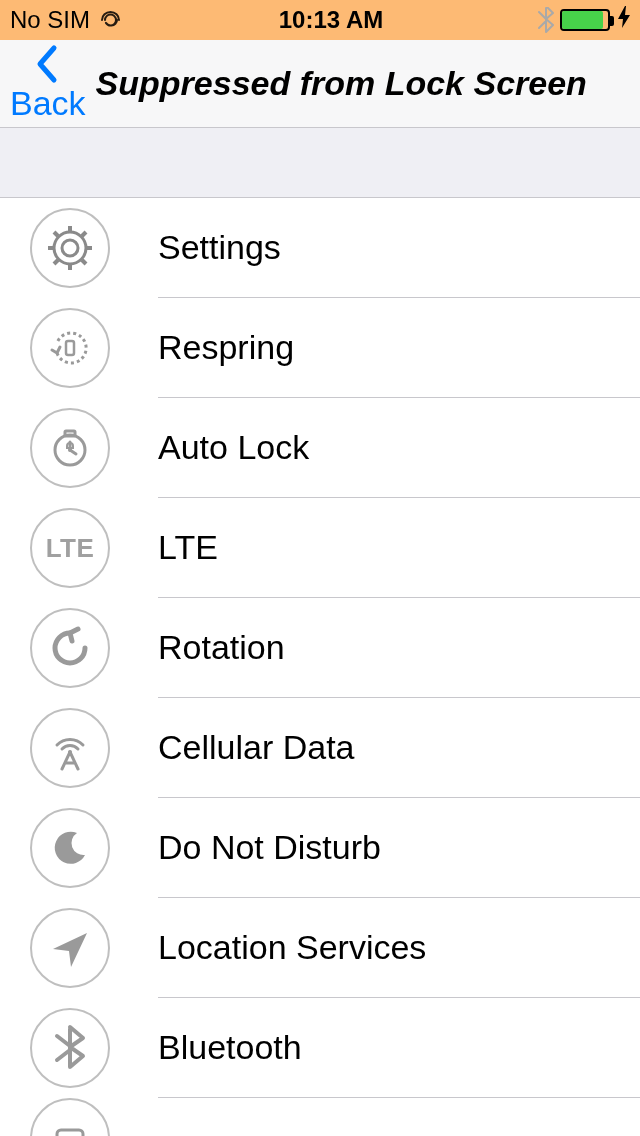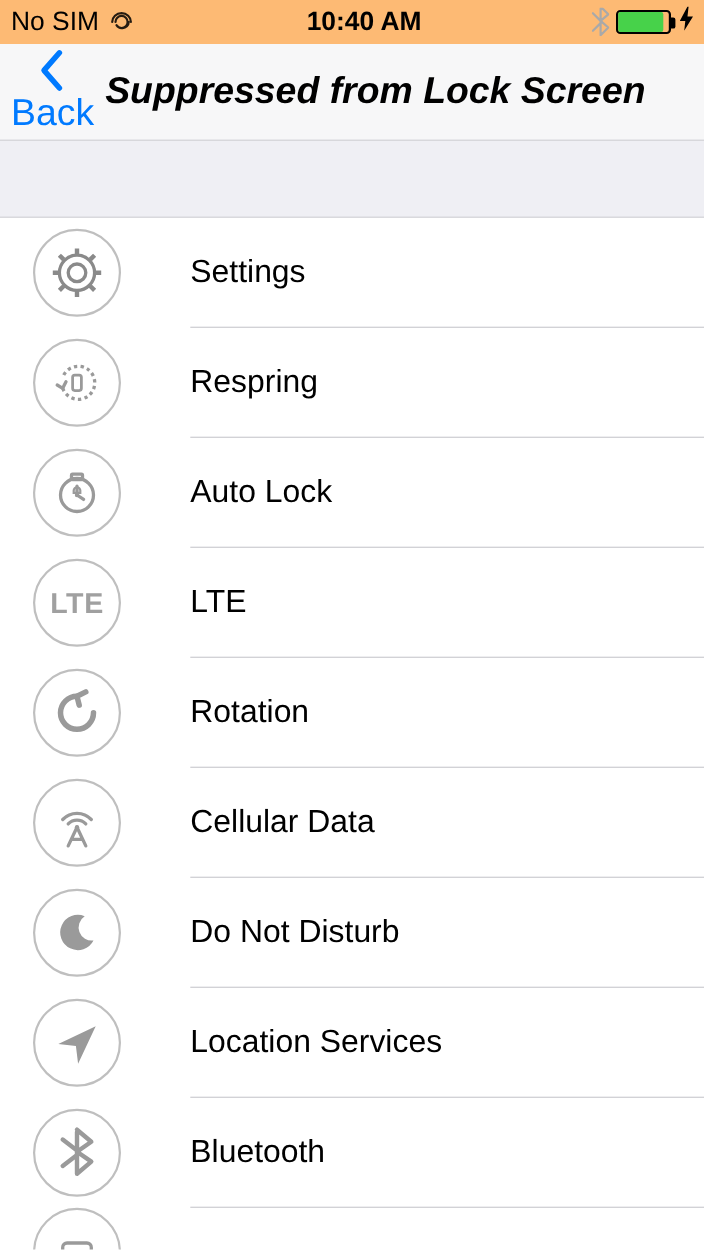--- a/index.html
+++ b/index.html
@@ -16,38 +16,38 @@
   .nav-bar { height: 88px; background: #f7f7f8; border-bottom: 1px solid #c8c7cc; display: flex; align-items: center; padding: 0 10px; }
   .back-btn { display: flex; align-items: center; color: #007aff; font-size: 34px; font-weight: 400; flex-direction: column; }
   .back-chevron { margin-right: 4px; }
   .back-chevron svg { display:block; }
   .nav-title { font-size: 34px; font-weight: 700; color: #000; margin-left: 10px; letter-spacing: 0px; font-style: italic; }
   .section-gap { height: 70px; background: #efeff4; border-bottom: 1px solid #c8c7cc; }
   .list { background: #fff; padding-left: 30px; }
   .row { display: flex; align-items: center; height: 100px; }
   .icon-circle { width: 80px; height: 80px; border: 2px solid #bfbfbf; border-radius: 50%; display: flex; align-items: center; justify-content: center; flex-shrink: 0; }
   .icon-circle svg { display: block; }
-  .row-label-wrap { flex: 1; height: 100%; display: flex; align-items: center; margin-left: 63px; border-bottom: 1px solid #c8c7cc; font-size: 29px; color: #000; }
+  .row-label-wrap { flex: 1; height: 100%; display: flex; align-items: center; margin-left: 48px; border-bottom: 1px solid #c8c7cc; font-size: 34px; color: #000; }
   .lte-text { font-size: 26px; font-weight: 700; color: #a0a0a0; letter-spacing: 0.5px; }
   .partial-row { display:flex; align-items:flex-start; height: 38px; }
   .partial-circle { width: 80px; height: 80px; border: 2px solid #bfbfbf; border-radius: 50%; flex-shrink:0; display:flex; align-items:center; justify-content:center;}
 </style>
 </head>
 <body>
 
 <div class="status-bar">
   <div class="status-left">
     <span>No SIM</span>
     <span class="tether-icon">
       <svg width="26" height="18" viewBox="0 0 26 18">
           <path d="M7 9c0-3 2.5-5.5 5.5-5.5S18 6 18 9s-2.5 5.5-5.5 5.5c-2 0-3.6-1-4.6-2.6M19 9c0 3-2.5 5.5-5.5 5.5M4 9c0-4.5 3.8-8 8.5-8S21 4.5 21 9" fill="none" stroke="#000" stroke-width="2" stroke-linecap="round" opacity="0.85"></path>
         </svg>
     </span>
   </div>
-  <div class="status-center">10:40 AM</div>
+  <div class="status-center">10:13 AM</div>
   <div class="status-right">
     <span class="bt-icon">
       <svg width="16" height="26" viewBox="0 0 16 26">
           <path d="M8 1v24l7-7-7-6 7-6-7-7M8 12L1 5M8 14l-7 7" fill="none" stroke="#a9a9a9" stroke-width="2" stroke-linejoin="round" stroke-linecap="round"></path>
         </svg>
     </span>
     <div class="battery">
         <div class="battery-fill"></div>
       </div>
     <span class="bolt">

